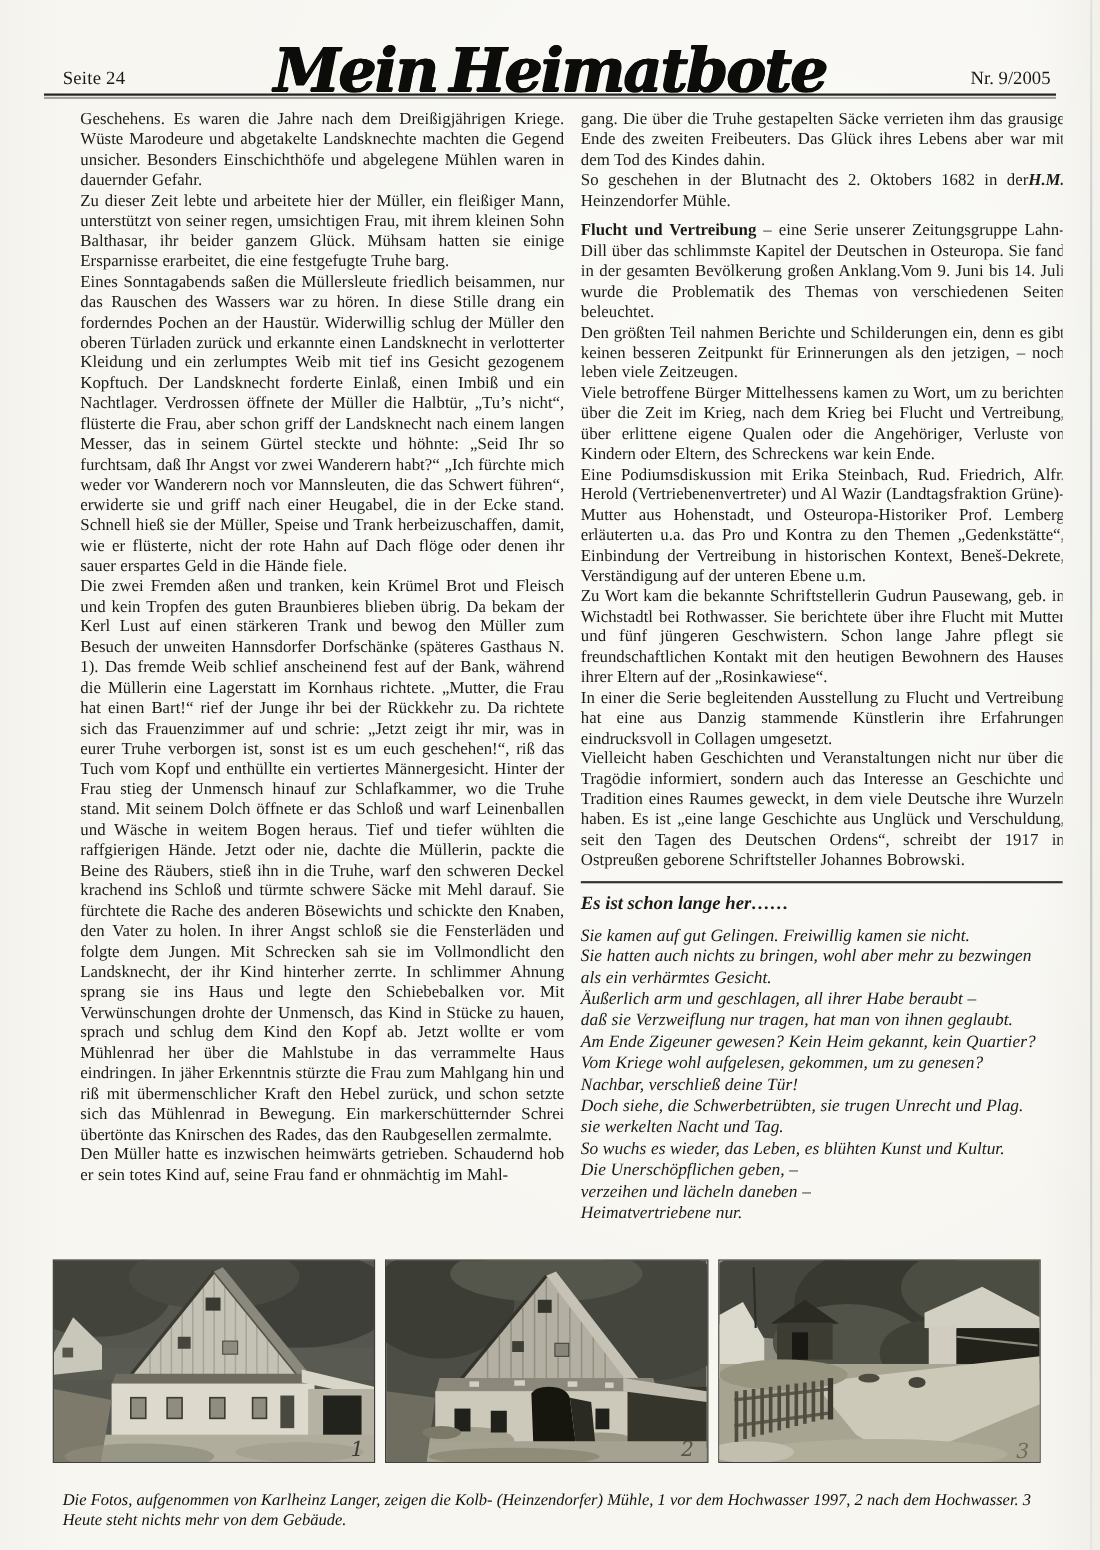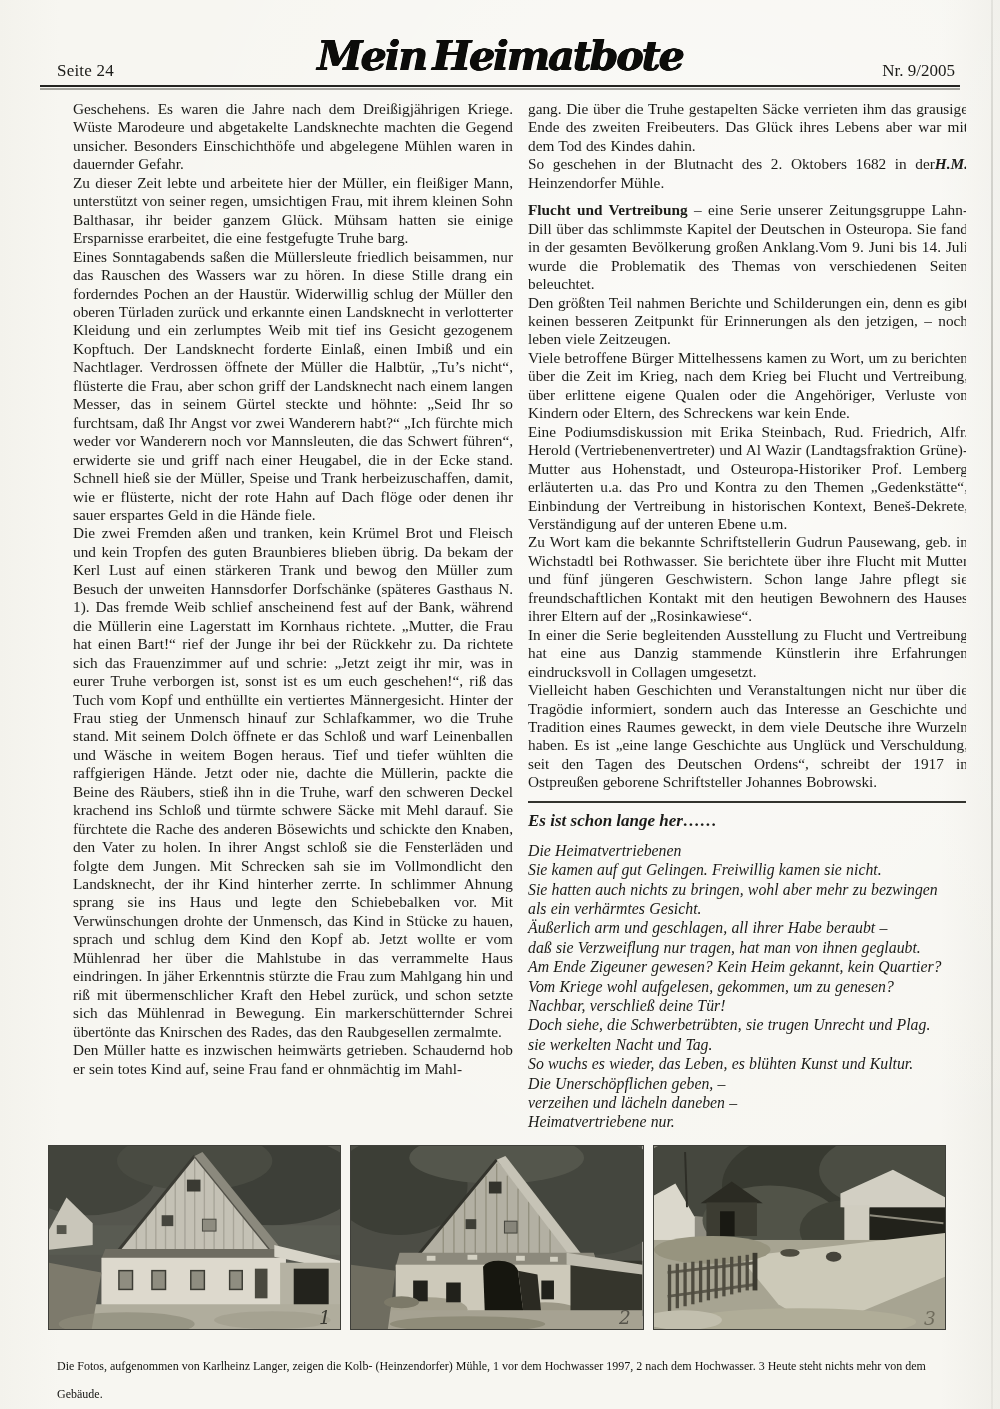--- a/index.html
+++ b/index.html
@@ -19,21 +19,21 @@
     position:absolute;top:0;right:7px;width:2px;height:100%;
     background:linear-gradient(180deg, rgba(140,140,132,0.15), rgba(120,120,112,0.45) 30%, rgba(120,120,112,0.3) 70%, rgba(140,140,132,0.1));
   }
   
   .header{position:absolute;top:0;left:40px;width:920px;height:87px;}
   .page-label{position:absolute;left:17px;bottom:6px;font-size:17px;letter-spacing:0.2px;}
   .issue-label{position:absolute;right:5px;bottom:6px;font-size:17px;}
   .masthead{
     position:absolute;left:0;right:0;top:36px;text-align:center;
     font-family:"DejaVu Serif", serif;font-weight:bold;font-style:italic;
-    font-size:41px;line-height:1;color:#0c0c0a;
+    font-size:55px;line-height:1;color:#0c0c0a;
     letter-spacing:-2px;word-spacing:-6px;
     text-shadow:0.6px 0 0 #0c0c0a, -0.6px 0 0 #0c0c0a, 0 0.4px 0 #0c0c0a;
   }
   .header-rule{
     position:absolute;left:0;right:0;bottom:0;height:2px;background:#232320;
     box-shadow:0 3px 0 rgba(95,95,88,0.55);
   }
   
   .columns{
     position:absolute;top:100px;left:73px;width:893px;height:1042px;
@@ -66,21 +66,21 @@
     flex:1 1 0;border:1px solid #3f3f3a;background:#b9b6aa;
     box-shadow:0 0 0 1px rgba(255,255,255,0.4) inset;
   }
   .photo svg{display:block;width:100%;height:100%;}
   .photo-num{
     font-family:"DejaVu Serif", serif;font-style:italic;font-size:19px;
   }
   
   .caption{
     position:absolute;top:1340px;left:57px;width:893px;
-    font-size:12px;line-height:28px;color:#12120f;
+    font-style:italic;font-size:15px;line-height:18px;color:#12120f;
     text-align:left;
   }
 </style>
 </head>
 <body>
 
 <div class="page">
   <div class="scan-edge"></div>
 
   <div class="header">
@@ -108,21 +108,20 @@
       <p>Den größten Teil nahmen Berichte und Schilderungen ein, denn es gibt keinen besseren Zeitpunkt für Erinnerungen als den jetzigen, – noch leben viele Zeitzeugen.</p>
       <p>Viele betroffene Bürger Mittelhessens kamen zu Wort, um zu berichten über die Zeit im Krieg, nach dem Krieg bei Flucht und Vertreibung, über erlittene eigene Qualen oder die Angehöriger, Verluste von Kindern oder Eltern, des Schreckens war kein Ende.</p>
       <p>Eine Podiumsdiskussion mit Erika Steinbach, Rud. Friedrich, Alfr. Herold (Vertriebenenvertreter) und Al Wazir (Landtagsfraktion Grüne)-Mutter aus Hohenstadt, und Osteuropa-Historiker Prof. Lemberg erläuterten u.a. das Pro und Kontra zu den Themen „Gedenkstätte“, Einbindung der Vertreibung in historischen Kontext, Beneš-Dekrete, Verständigung auf der unteren Ebene u.m.</p>
       <p>Zu Wort kam die bekannte Schriftstellerin Gudrun Pausewang, geb. in Wichstadtl bei Rothwasser. Sie berichtete über ihre Flucht mit Mutter und fünf jüngeren Geschwistern. Schon lange Jahre pflegt sie freundschaftlichen Kontakt mit den heutigen Bewohnern des Hauses ihrer Eltern auf der „Rosinkawiese“.</p>
       <p>In einer die Serie begleitenden Ausstellung zu Flucht und Vertreibung hat eine aus Danzig stammende Künstlerin ihre Erfahrungen eindrucksvoll in Collagen umgesetzt.</p>
       <p>Vielleicht haben Geschichten und Veranstaltungen nicht nur über die Tragödie informiert, sondern auch das Interesse an Geschichte und Tradition eines Raumes geweckt, in dem viele Deutsche ihre Wurzeln haben. Es ist „eine lange Geschichte aus Unglück und Verschuldung, seit den Tagen des Deutschen Ordens“, schreibt der 1917 in Ostpreußen geborene Schriftsteller Johannes Bobrowski.</p>
 
       <hr class="col-rule">
 
       <div class="poem-title">Es ist schon lange her……</div>
-      <p class="poem-line">Die Heimatvertriebenen</p>
       <p class="poem-line">Sie kamen auf gut Gelingen. Freiwillig kamen sie nicht.</p>
       <p class="poem-line">Sie hatten auch nichts zu bringen, wohl aber mehr zu bezwingen</p>
       <p class="poem-line">als ein verhärmtes Gesicht.</p>
       <p class="poem-line">Äußerlich arm und geschlagen, all ihrer Habe beraubt –</p>
       <p class="poem-line">daß sie Verzweiflung nur tragen, hat man von ihnen geglaubt.</p>
       <p class="poem-line">Am Ende Zigeuner gewesen? Kein Heim gekannt, kein Quartier?</p>
       <p class="poem-line">Vom Kriege wohl aufgelesen, gekommen, um zu genesen?</p>
       <p class="poem-line">Nachbar, verschließ deine Tür!</p>
       <p class="poem-line">Doch siehe, die Schwerbetrübten, sie trugen Unrecht und Plag.</p>
       <p class="poem-line">sie werkelten Nacht und Tag.</p>

